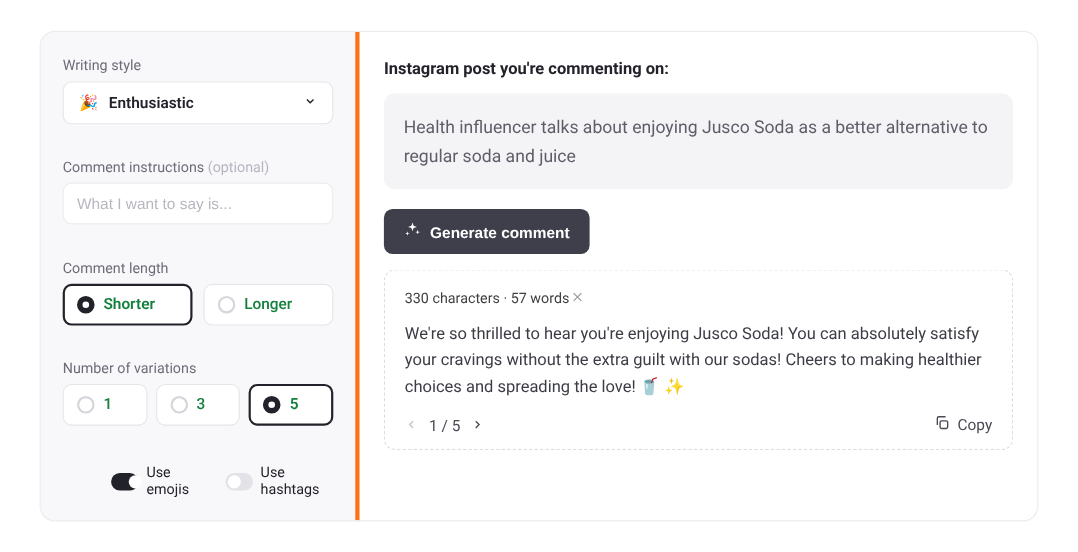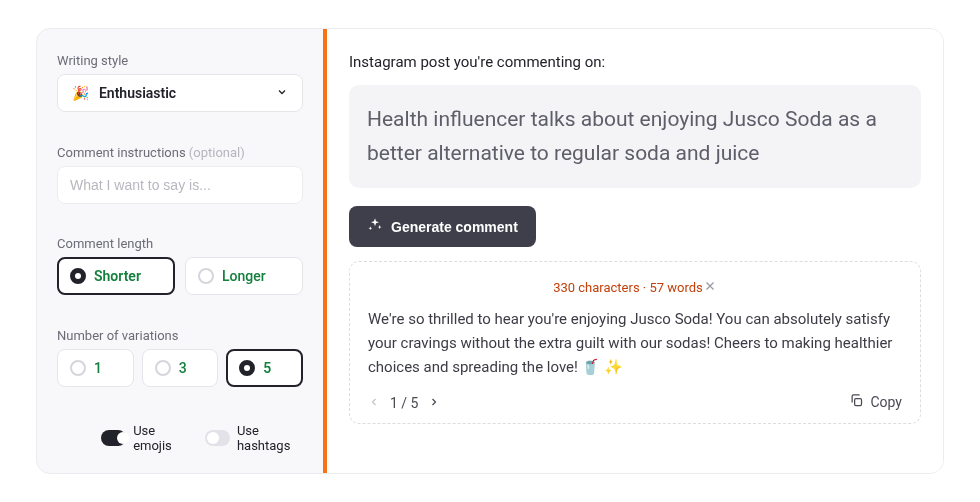--- a/index.html
+++ b/index.html
@@ -100,27 +100,27 @@
     width: 30px; height: 16px; border-radius: 10px; position: relative;
     background: #e2e2e8;
   }
   .switch.on { background: #22222a; }
   .switch .knob {
     width: 12px; height: 12px; border-radius: 50%; background: #ffffff;
     position: absolute; top: 2px; left: 2px;
   }
   .switch.on .knob { left: 16px; }
   .heading {
-    font-size: 15px; font-weight: 400; color: #22222a;
+    font-size: 15px; font-weight: 700; color: #22222a;
   }
   .post-box {
     background: #f4f4f6;
     border-radius: 10px;
     padding: 18px 18px;
-    font-size: 21px;
+    font-size: 16px;
     color: #5e5e6a;
     line-height: 1.6;
   }
   .gen-row { display: flex; margin-top: 4px; }
   .gen-btn {
     background: #3f3f4b;
     color: #ffffff;
     border: none;
     border-radius: 8px;
     padding: 11px 18px;
@@ -133,22 +133,22 @@
   }
   .result {
     border: 1px dashed #dcdce2;
     border-radius: 10px;
     padding: 16px 18px 12px 18px;
     display: flex;
     flex-direction: column;
     gap: 10px;
   }
   .result-top {
-    display: flex; justify-content: center; align-items: center;
-    font-size: 13px; color: #c2410c;
+    display: flex; justify-content: flex-start; align-items: center;
+    font-size: 13px; color: #404040;
   }
   .close-x { color: #9a9aa4; cursor: pointer; font-size: 16px; }
   .result-body {
     font-size: 15px; color: #3c3c46; line-height: 1.6;
   }
   .result-foot {
     display: flex; justify-content: space-between; align-items: flex-end;
     margin-top: 4px;
   }
   .pager { display: flex; align-items: center; gap: 10px; color: #4a4a54; font-size: 14px; }

